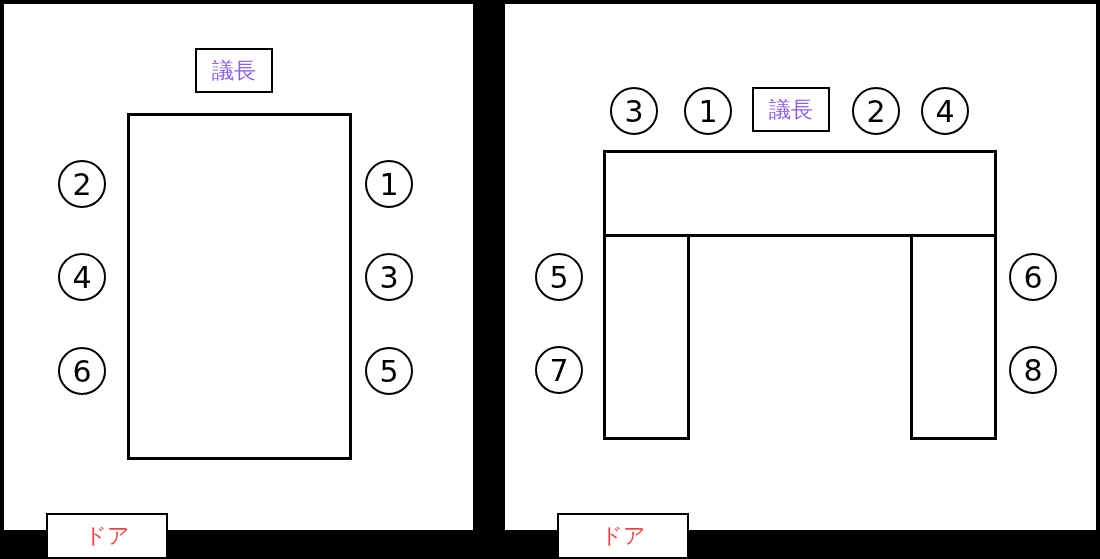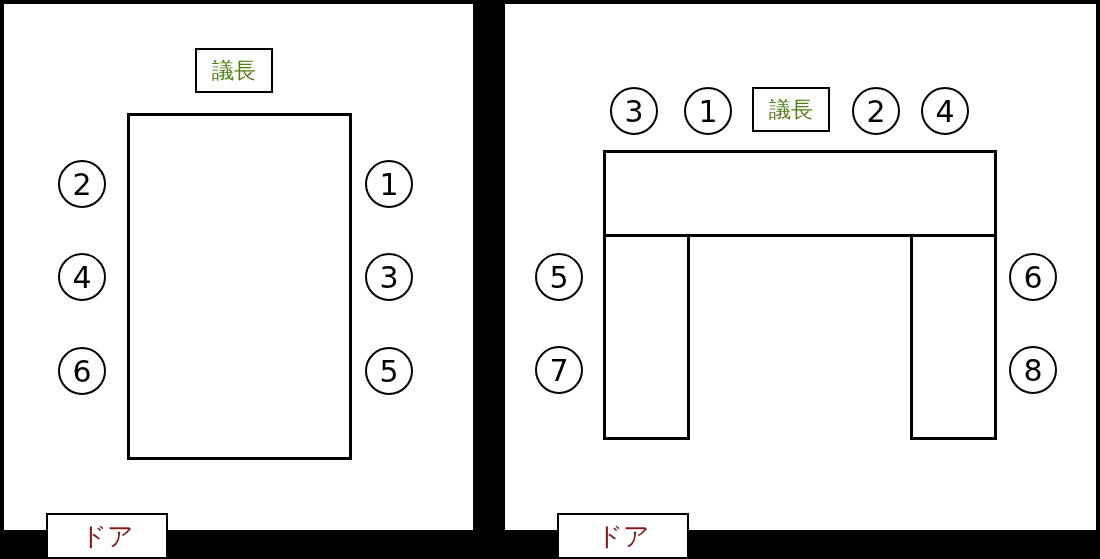--- a/index.html
+++ b/index.html
@@ -1,26 +1,26 @@
 <!DOCTYPE html>
 <html><head>
 <meta charset="utf-8">
 <style>
   html, body { margin:0; padding:0; }
   body { width:1100px; height:559px; background:#000; position:relative; overflow:hidden;
          font-family: "DejaVu Sans", sans-serif; }
   .panel { position:absolute; background:#fff; }
   .box { position:absolute; border:3px solid #000; box-sizing:border-box; background:#fff; }
   .label { position:absolute; border:2px solid #000; box-sizing:border-box; background:#fff;
-           display:flex; align-items:center; justify-content:center; font-size:22px; color:#4d7c0f; }
+           display:flex; align-items:center; justify-content:center; font-size:22px; color:#8b5cf6; }
   .seat { position:absolute; width:48px; height:48px; border:2px solid #000; border-radius:50%;
           box-sizing:border-box; display:flex; align-items:center; justify-content:center;
           font-size:30px; color:#000; background:#fff; }
   .door { position:absolute; border:2px solid #000; box-sizing:border-box; background:#fff;
-          display:flex; align-items:center; justify-content:center; font-size:26px; color:#7f1d1d; }
+          display:flex; align-items:center; justify-content:center; font-size:22px; color:#ef4444; }
 </style>
 </head>
 <body>
 
 <div class="panel" style="left:4px; top:4px; width:469px; height:526px;"></div>
 <div class="label" style="left:195px; top:48px; width:78px; height:45px;">議長</div>
 <div class="box" style="left:127px; top:113px; width:225px; height:347px;"></div>
 
 <div class="seat" style="left:58px; top:160px;">2</div>
 <div class="seat" style="left:58px; top:253px;">4</div>

